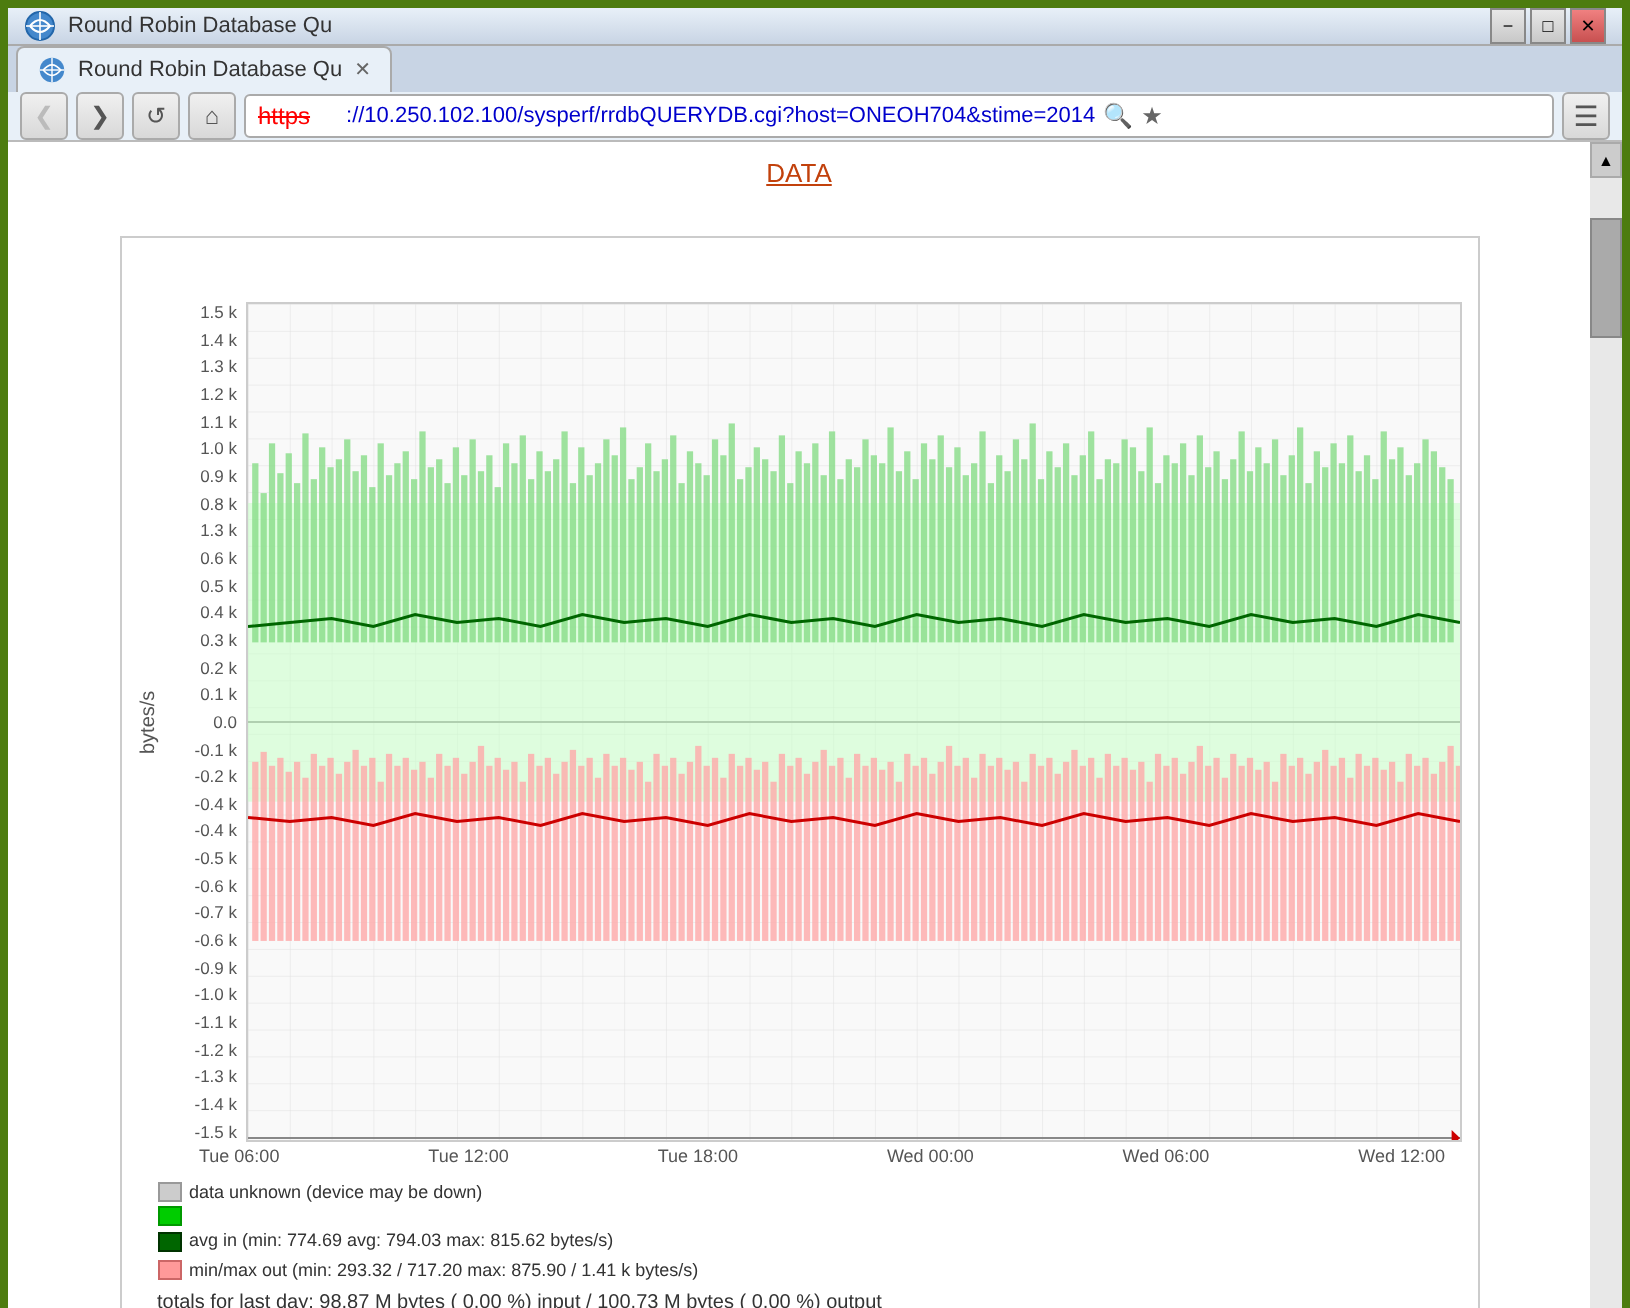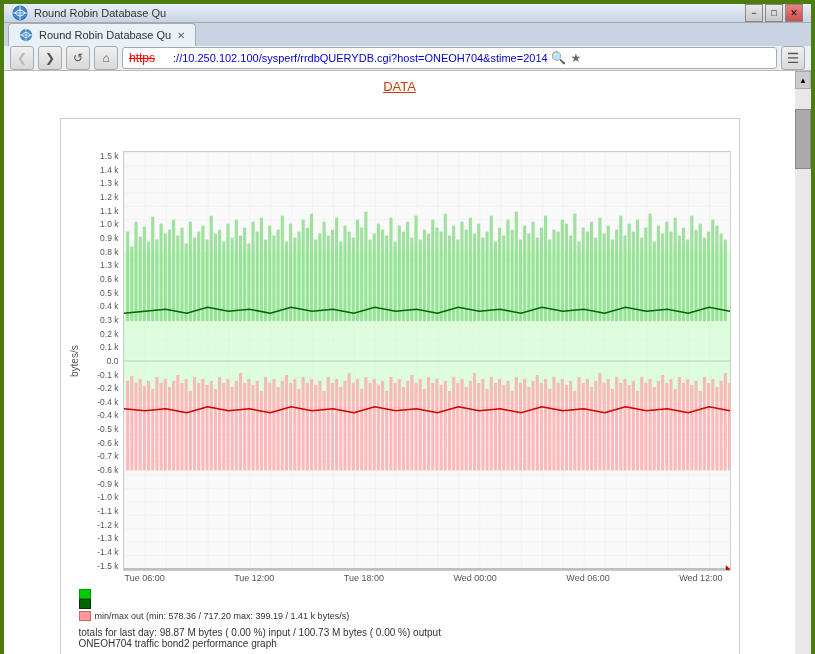--- a/index.html
+++ b/index.html
@@ -27,21 +27,21 @@
     .addr-icon { font-size: 12px; color: #666; cursor: pointer; }
     .menu-btn { width: 24px; height: 24px; border: 1px solid #aaa; background: linear-gradient(to bottom, #f0f0f0, #d8d8d8); border-radius: 3px; cursor: pointer; display: flex; align-items: center; justify-content: center; font-size: 14px; color: #555; }
 
     .data-link { color: #c2410c; text-decoration: underline; text-align: center; display: block; margin-bottom: 24px; font-size: 13px; }
 
     .chart-container { border: 1px solid #ccc; background: white; margin: 0 auto; width: 680px; padding: 8px; }
     .chart-title { text-align: center; font-size: 11px; color: #333; margin-bottom: 4px; }
     .y-axis-label { writing-mode: vertical-rl; transform: rotate(180deg); font-size: 10px; color: #555; text-align: center; width: 18px; padding: 2px 0; }
     .y-axis-labels { width: 38px; display: flex; flex-direction: column; font-size: 9px; color: #555; text-align: right; padding-right: 3px; }
 
-    .x-axis-labels { display: flex; justify-content: space-between; margin-left: 56px; margin-right: 8px; font-size: 9px; color: #555; margin-top: 2px; }
+    .x-axis-labels { display: flex; justify-content: space-between; margin-left: 31px; margin-right: 8px; font-size: 9px; color: #555; margin-top: 2px; }
 
     .legend { margin-top: 6px; font-size: 9px; color: #333; line-height: 1.6; margin-left: 10px; }
     .legend-row { display: flex; align-items: center; gap: 4px; }
     .legend-color { width: 12px; height: 10px; display: inline-block; }
 
     .content-wrapper { display: flex; flex: 1; }
     .main-content { flex: 1; overflow-y: auto; padding: 8px 12px; background: white; }
     .sidebar-scroll { width: 16px; background: #e0e0e0; display: flex; flex-direction: column; }
     .scroll-thumb { background: #aaa; height: 60px; margin-top: 20px; border: 1px solid #888; }
 
@@ -466,28 +466,33 @@
           <span>Tue 06:00</span>
           <span>Tue 12:00</span>
           <span>Tue 18:00</span>
           <span>Wed 00:00</span>
           <span>Wed 06:00</span>
           <span>Wed 12:00</span>
         </div>
 
         <div class="legend">
           <div class="legend-row">
+            <span class="legend-color" style="background:#cccccc; border:1px solid #999;"></span>
+            <span>data unknown  (device may be down)</span>
+          </div>
+          <div class="legend-row">
             <span class="legend-color" style="background:#00cc00; border:1px solid #009900;"></span>
           </div>
           <div class="legend-row">
             <span class="legend-color" style="background:#006600; border:1px solid #003300;"></span>
+            <span>avg in         (min: 774.69   avg: 794.03    max: 815.62    bytes/s)</span>
           </div>
           <div class="legend-row">
             <span class="legend-color" style="background:#ff9999; border:1px solid #cc6666;"></span>
-            <span>min/max out  (min: 578.36   /  717.20    max: 399.19   /   1.41 k bytes/s)</span>
+            <span>min/max out  (min: 293.32   /  717.20    max: 875.90   /   1.41 k bytes/s)</span>
           </div>
         </div>
 
         <div class="totals-text">
           <div>totals for last day:  98.87 M bytes  ( 0.00 %) input   /  100.73 M bytes  ( 0.00 %) output</div>
           <div>ONEOH704 traffic bond2 performance graph</div>
         </div>
 
       </div>
 

